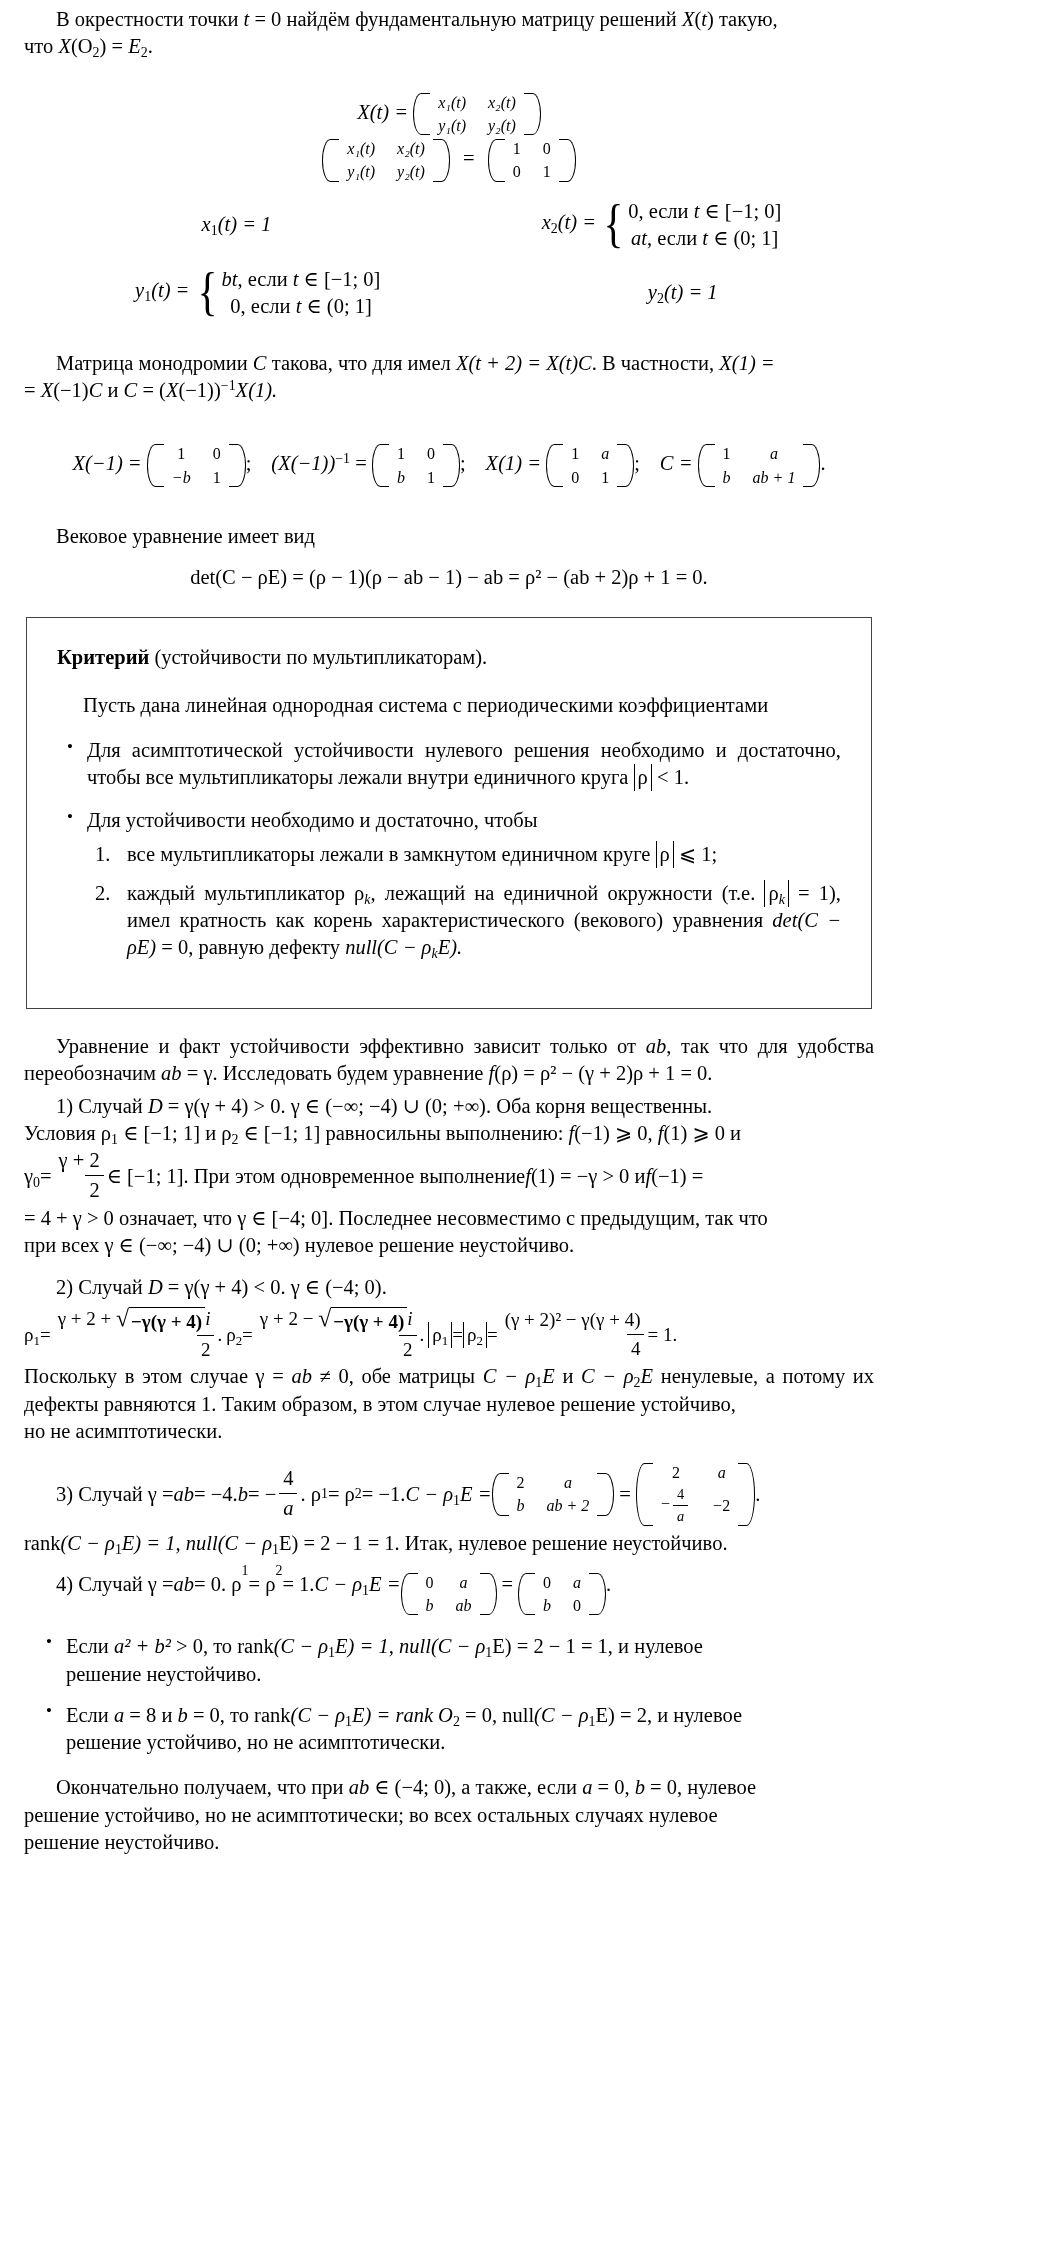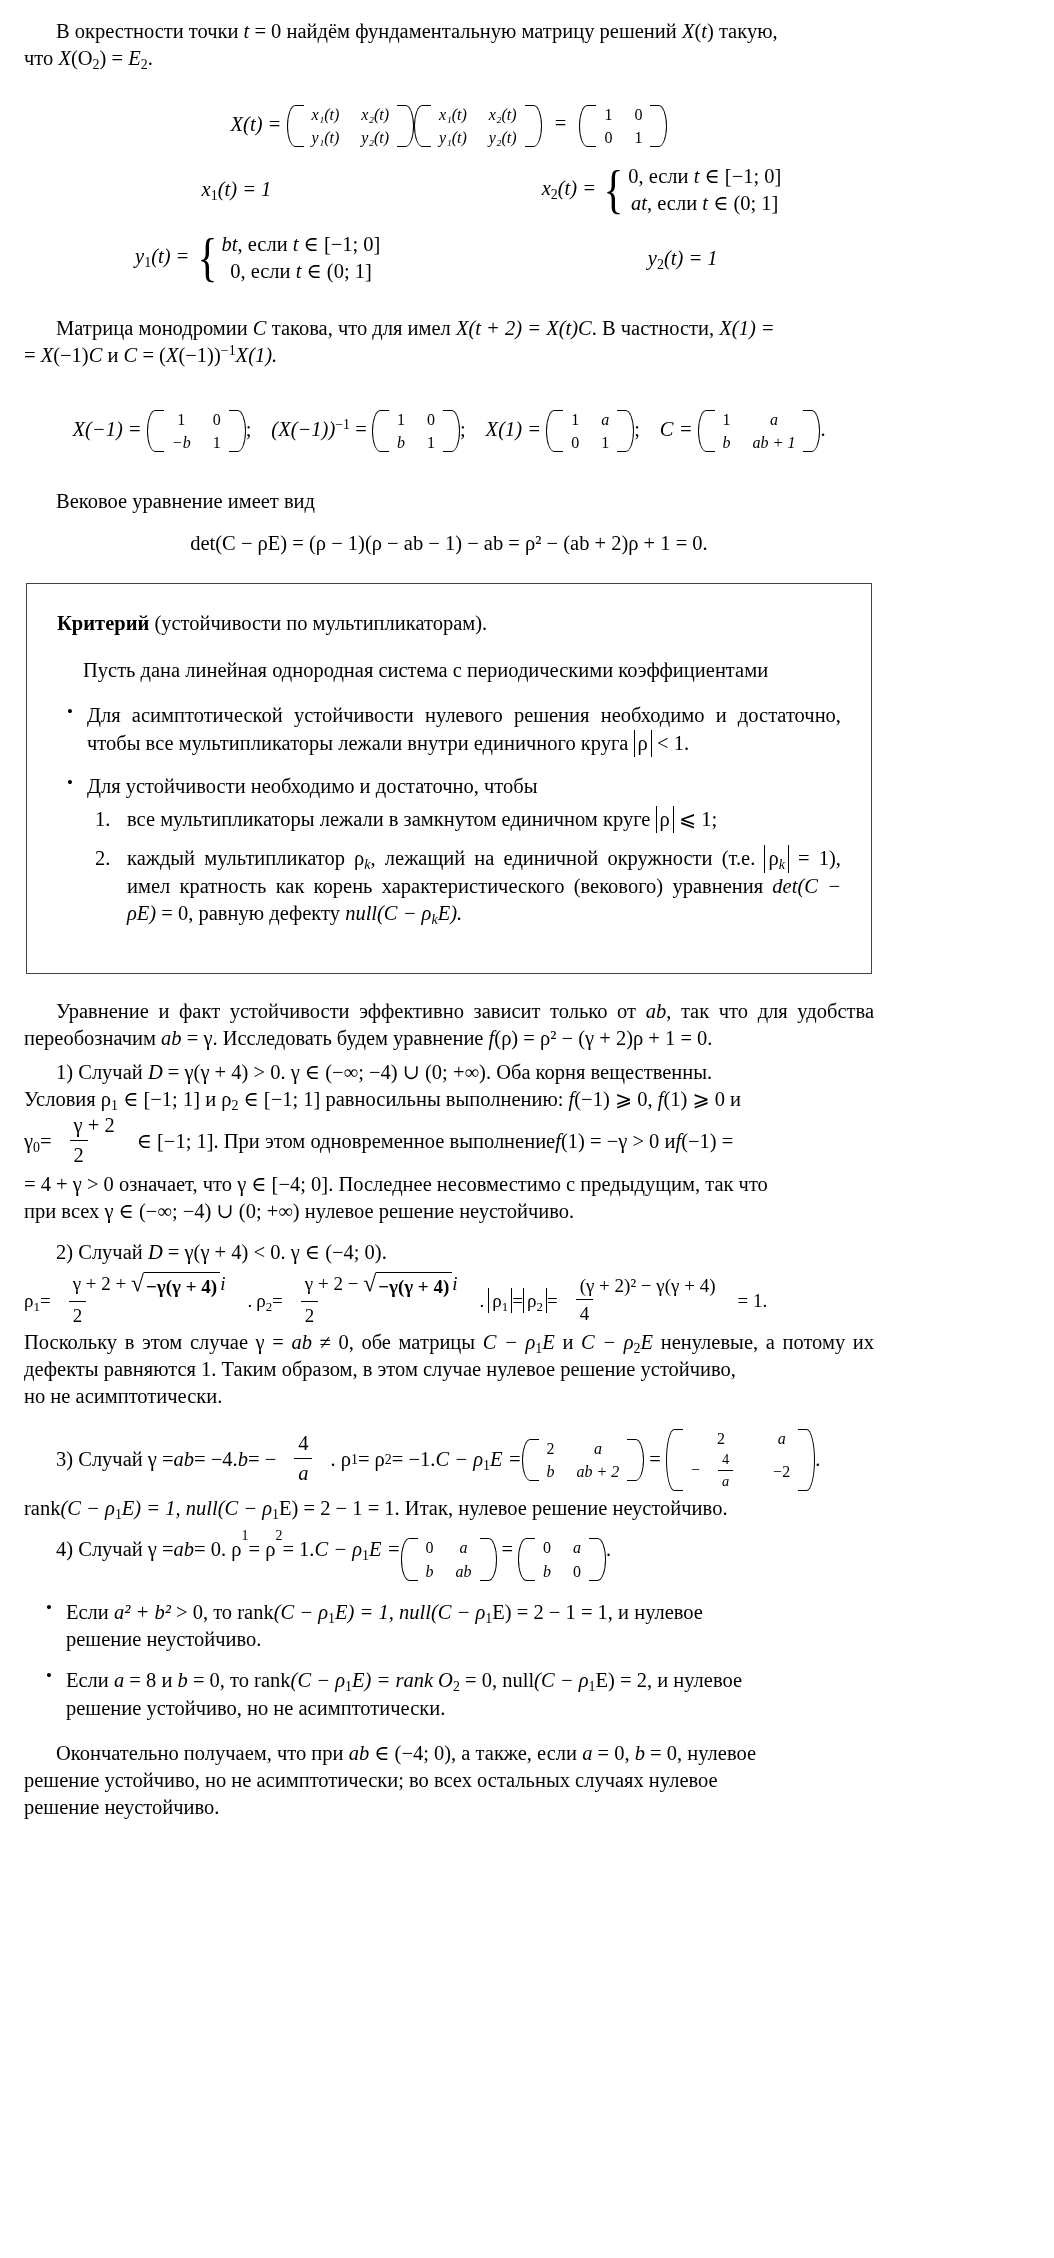--- a/index.html
+++ b/index.html
@@ -11,21 +11,21 @@
     width: 1054px;
     font-family: "Liberation Serif", "DejaVu Serif", serif;
     color: #000000;
     font-size: 20.5px;
     line-height: 1.33;
   }
   .page {
     width: 898px;
     min-height: 2258px;
     box-sizing: border-box;
-    padding: 18px 24px 20px 24px;
+    padding: 6px 24px 20px 24px;
     position: relative;
   }
   
   .para {
     text-align: justify;
     text-justify: inter-word;
     margin: 0 0 2px 0;
   }
   .eq-center {
     text-align: center;
@@ -96,23 +96,23 @@
   .cases .rows > div {
     white-space: nowrap;
     line-height: 1.32;
     text-align: center;
   }
 
   
   .frac {
     display: inline-flex;
     flex-direction: column;
-    align-items: flex-start;
+    align-items: flex-end;
     vertical-align: middle;
-    margin: 0 18px;
+    margin: 0 3px;
     position: relative;
     top: -0.05em;
   }
   .frac > .num { padding: 0 4px 1px 4px; }
   .frac > .den { padding: 1px 4px 0 4px; border-top: 1.4px solid #000; }
 
   
   .sqrt { display: inline-flex; align-items: stretch; vertical-align: middle; }
   .sqrt .rad { font-size: 1.25em; line-height: 1; }
   .sqrt .bar { border-top: 1.4px solid #000; padding: 1px 3px 0 2px; font-weight: bold; }
@@ -172,21 +172,21 @@
 
   <div class="para">
     <span class="indent-wrap" style="text-indent:32px;display:block">
       <span>В окрестности точки </span><i>t</i><span> = 0 найдём фундаментальную матрицу решений </span><i>X</i><span>(</span><i>t</i><span>) такую,</span>
     </span>
     <span><span>что </span><i>X</i>(<span class="m"><span>O</span><sub>2</sub></span><span>) = </span><i class="m"><span>E</span><sub>2</sub></i><span>.</span></span>
   </div>
 
   <div class="gap-md"></div>
 
-  <div style="display:flex; align-items:center; justify-content:center; margin:8px 0 6px 0;">
+  <div style="display:flex; align-items:center; justify-content:flex-end; margin:8px 0 6px 0;flex-direction:column;">
 
     <div class="m">
       <i>X</i><i>(t) =</i>
       <span class="mat">
         <span class="par l"></span>
         <table>
             <tbody>
           <tr>
             <td>x₁(t)</td>
             <td>x₂(t)</td>

